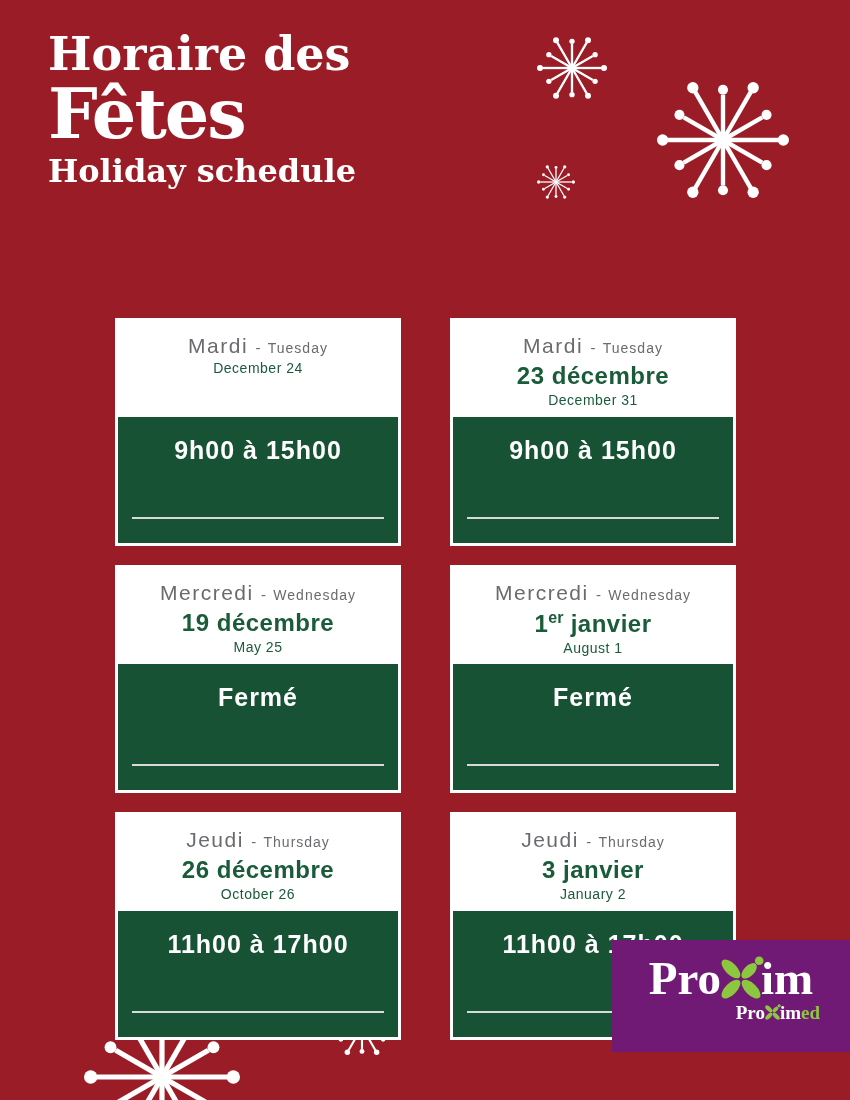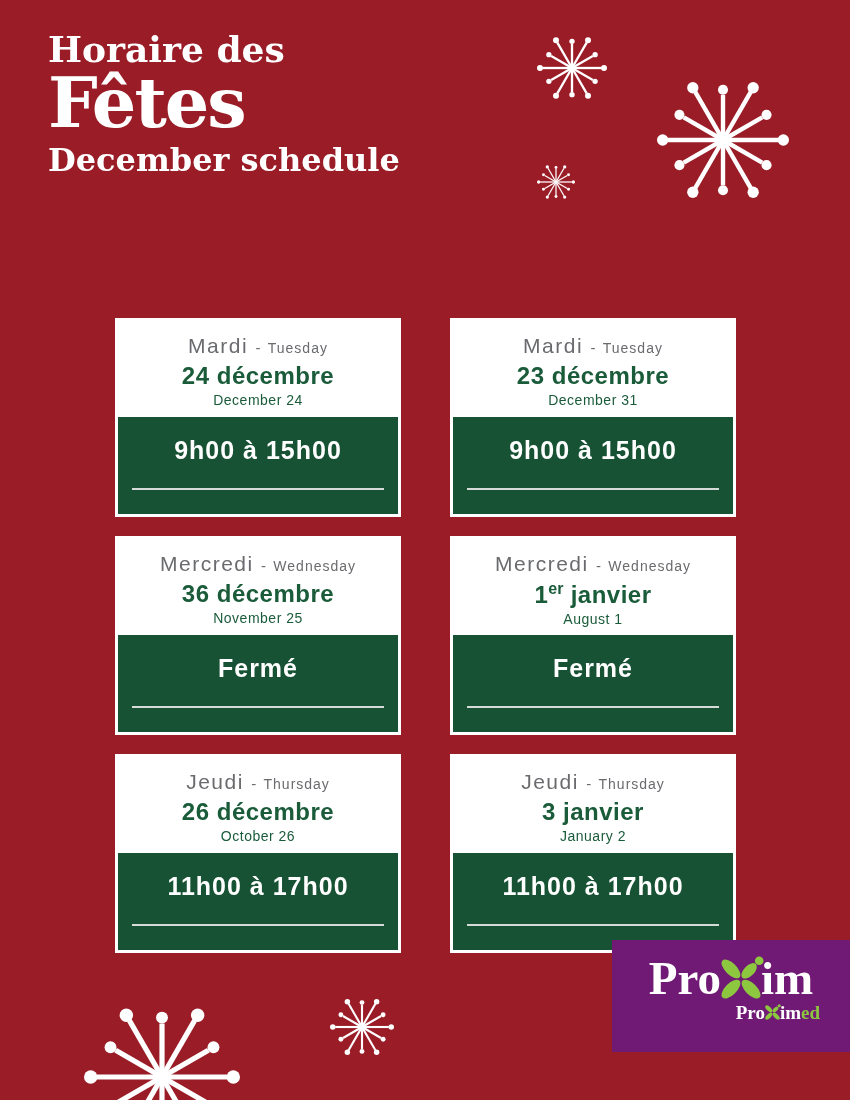--- a/index.html
+++ b/index.html
@@ -13,21 +13,21 @@
     font-family: "Liberation Sans", sans-serif;
   }
 
   
   .title-block {
     position: absolute; left: 48px; top: 30px;
     color: #ffffff;
     font-family: "DejaVu Serif", serif;
     font-weight: bold;
   }
-  .title-line1 { font-size: 36px; line-height: 1.08; }
+  .title-line1 { font-size: 46px; line-height: 1.08; }
   .title-line2 { font-size: 70px; line-height: 0.98; letter-spacing: -2px; }
   .title-line3 { font-size: 32px; line-height: 1.1; margin-top: 6px; }
 
   
   .flake { position: absolute; }
   .flake use { stroke: #ffffff; fill: #ffffff; }
   .flake-top-medium   { left: 537px; top: 33px;  width: 70px;  height: 70px; }
   .flake-top-big      { left: 657px; top: 74px;  width: 132px; height: 132px; }
   .flake-top-small    { left: 537px; top: 163px; width: 38px;  height: 38px; }
   .flake-bottom-big   { left: 84px;  top: 999px; width: 156px; height: 156px; }
@@ -35,21 +35,21 @@
 
   
   .cards-grid {
     position: absolute; left: 115px; top: 318px;
     display: grid;
     grid-template-columns: 286px 286px;
     column-gap: 49px;
     row-gap: 19px;
   }
   .card {
-    width: 286px; height: 199px;
+    width: 286px; height: 228px;
     background: #ffffff;
     box-sizing: border-box;
     padding: 3px;
     display: flex; flex-direction: column;
   }
   .card-header {
     height: 83px;
     text-align: center;
     padding-top: 13px;
   }
@@ -147,21 +147,21 @@
       <ellipse cx="10.5" cy="10.5" rx="12.5" ry="6" transform="rotate(45 10.5 10.5)"></ellipse>
       <ellipse cx="-10.5" cy="10.5" rx="12.5" ry="6" transform="rotate(-45 -10.5 10.5)"></ellipse>
       <circle cx="19" cy="-19" r="4.5"></circle>
     </symbol>
   </defs>
 </svg>
 
 <div class="title-block">
   <div class="title-line1">Horaire des</div>
   <div class="title-line2">Fêtes</div>
-  <div class="title-line3">December schedule</div>
+  <div class="title-line3">Holiday schedule</div>
 </div>
 
 <svg class="flake flake-top-medium">
     <use href="#flake"></use>
   </svg>
 <svg class="flake flake-top-big">
     <use href="#flake"></use>
   </svg>
 <svg class="flake flake-top-small">
     <use href="#flake"></use>
@@ -175,21 +175,20 @@
 
 <div class="cards-grid">
 
   <div class="card">
     <div class="card-header">
       <div class="day-line">
         <span>Mardi</span>
         <span class="day-sep">-</span>
         <span class="day-en">Tuesday</span>
       </div>
-      <div class="date-fr">24 décembre</div>
       <div class="date-en">December 24</div>
     </div>
     <div class="card-green">
       <div class="hours">9h00 à 15h00</div>
       <div class="hours-underline"></div>
     </div>
   </div>
 
   <div class="card">
     <div class="card-header">
@@ -207,22 +206,22 @@
     </div>
   </div>
 
   <div class="card">
     <div class="card-header">
       <div class="day-line">
         <span>Mercredi</span>
         <span class="day-sep">-</span>
         <span class="day-en">Wednesday</span>
       </div>
-      <div class="date-fr">36 décembre</div>
-      <div class="date-en">November 25</div>
+      <div class="date-fr">19 décembre</div>
+      <div class="date-en">May 25</div>
     </div>
     <div class="card-green">
       <div class="hours">Fermé</div>
       <div class="hours-underline"></div>
     </div>
   </div>
 
   <div class="card">
     <div class="card-header">
       <div class="day-line">

